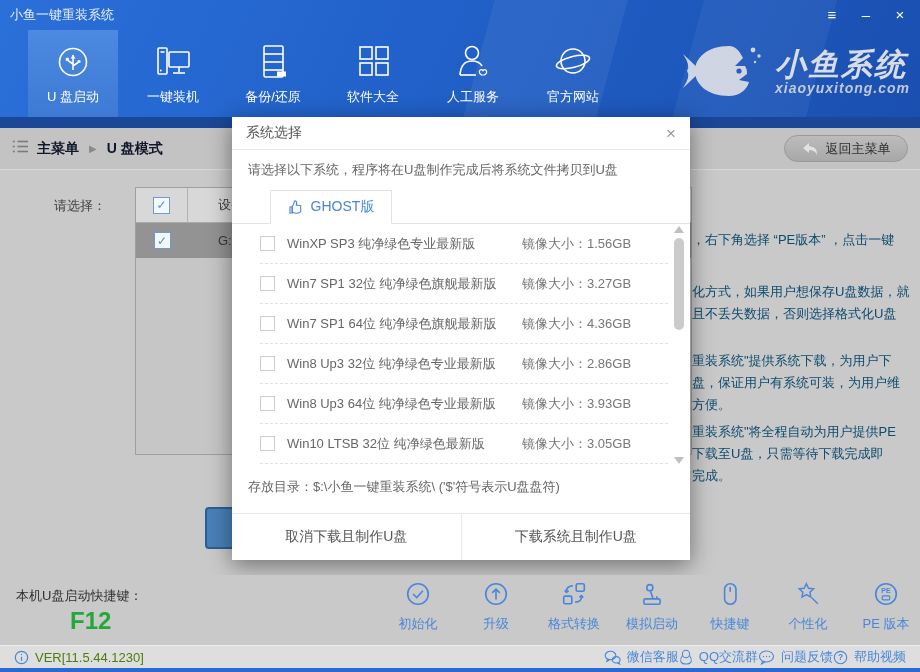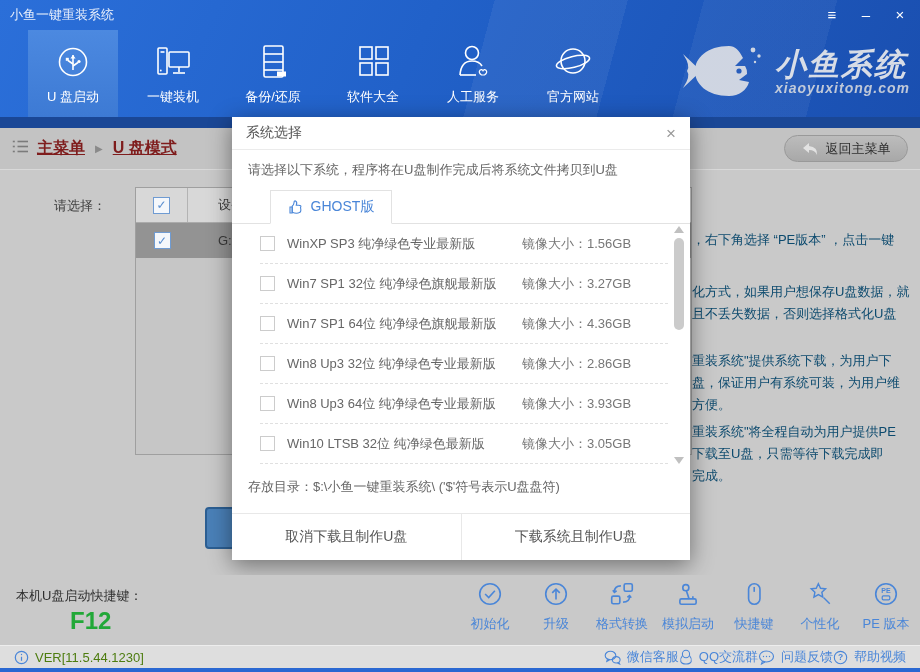--- a/index.html
+++ b/index.html
@@ -21,21 +21,21 @@
   .nav-item svg { display:block; }
   .nav-label { font-size:13px; white-space:nowrap; }
   .logo { position:absolute; right:10px; top:40px; display:flex; align-items:center; gap:10px; }
   .logo-text { text-align:left; font-style:italic; }
   .logo-name { font-size:31px; font-weight:bold; color:#d7dce6; letter-spacing:2px; line-height:30px; }
   .logo-domain { font-size:14px; font-weight:bold; color:#bfc8d8; letter-spacing:1px; }
   .darkstrip { position:absolute; left:0; top:117px; width:920px; height:11px; background:#1a4796; }
 
   
   .breadcrumb-bar { position:absolute; left:0; top:128px; width:920px; height:42px; background:#c3c3c3; border-bottom:1px solid #d9d9d9; display:flex; align-items:center; padding:0 12px; }
-  .bc-text { font-size:16px; font-weight:bold; color:#7f1d1d; margin-left:8px;text-decoration:underline; }
+  .bc-text { font-size:14px; font-weight:bold; color:#0f172a; margin-left:8px; }
   .bc-sep { font-size:10px; color:#8a8a8a; margin:0 10px; }
   .back-btn { margin-left:auto; width:124px; height:27px; border-radius:14px; background:linear-gradient(180deg,#bcbcbc,#a8a8a8); border:1px solid #999; display:flex; align-items:center; justify-content:center; gap:7px; cursor:pointer; }
   .back-btn span { font-size:13px; font-weight:normal; color:#2f2f2f; }
 
   
   .main { position:absolute; left:0; top:171px; width:920px; height:404px; background:#c9c9c9; }
   .select-label { position:absolute; left:54px; top:26px; font-size:13px; color:#3e3e3e; }
   .device-table { position:absolute; left:135px; top:16px; width:557px; height:268px; border:1px solid #9f9f9f; background:#c6c6c6; }
   .dt-header { height:35px; background:#d8d8d8; border-bottom:1px solid #ababab; display:flex; align-items:center; }
   .dt-row { height:35px; background:#939393; display:flex; align-items:center; }
@@ -68,21 +68,21 @@
   .path-note { padding:12px 16px 10px; font-size:13px; color:#666; }
   .modal-footer { margin-top:auto; border-top:1px solid #e8e8e8; height:47px; display:flex; }
   .mf-btn { flex:1; display:flex; align-items:center; justify-content:center; font-size:14px; color:#555; cursor:pointer; }
   .mf-btn:first-child { border-right:1px solid #e8e8e8; }
 
   
   .bottom { position:absolute; left:0; top:575px; width:920px; height:70px; background:#c9c9c9; }
   .hotkey-label { position:absolute; left:16px; top:12px; font-size:13px; color:#2f2f2f; }
   .hotkey-value { position:absolute; left:70px; top:32px; font-size:24px; font-weight:bold; color:#22a838; }
   .tools { position:absolute; right:8px; top:6px; display:flex; gap:14px; }
-  .tool { display:flex; flex-direction:column; align-items:center; gap:4px; cursor:pointer; min-width:52px; }
+  .tool { display:flex; flex-direction:column; align-items:center; gap:4px; cursor:pointer; min-width:52px;margin-left:12px; }
   .tool-label { font-size:13px; color:#4a86d8; white-space:nowrap; }
 
   
   .statusbar { position:absolute; left:0; top:645px; width:920px; height:23px; background:#dedede; border-top:1px solid #ededed; display:flex; align-items:center; padding:0 14px; }
   .ver { display:flex; align-items:center; gap:6px; color:#4d7c0f; font-size:13px; }
   .status-links { margin-left:auto; display:flex; }
   .slink { display:flex; align-items:center; gap:6px; color:#4a86d8; font-size:13px; cursor:pointer; }
   .bluestrip { position:absolute; left:0; top:668px; width:920px; height:4px; background:#2a68d2; }
 </style>
 </head>

